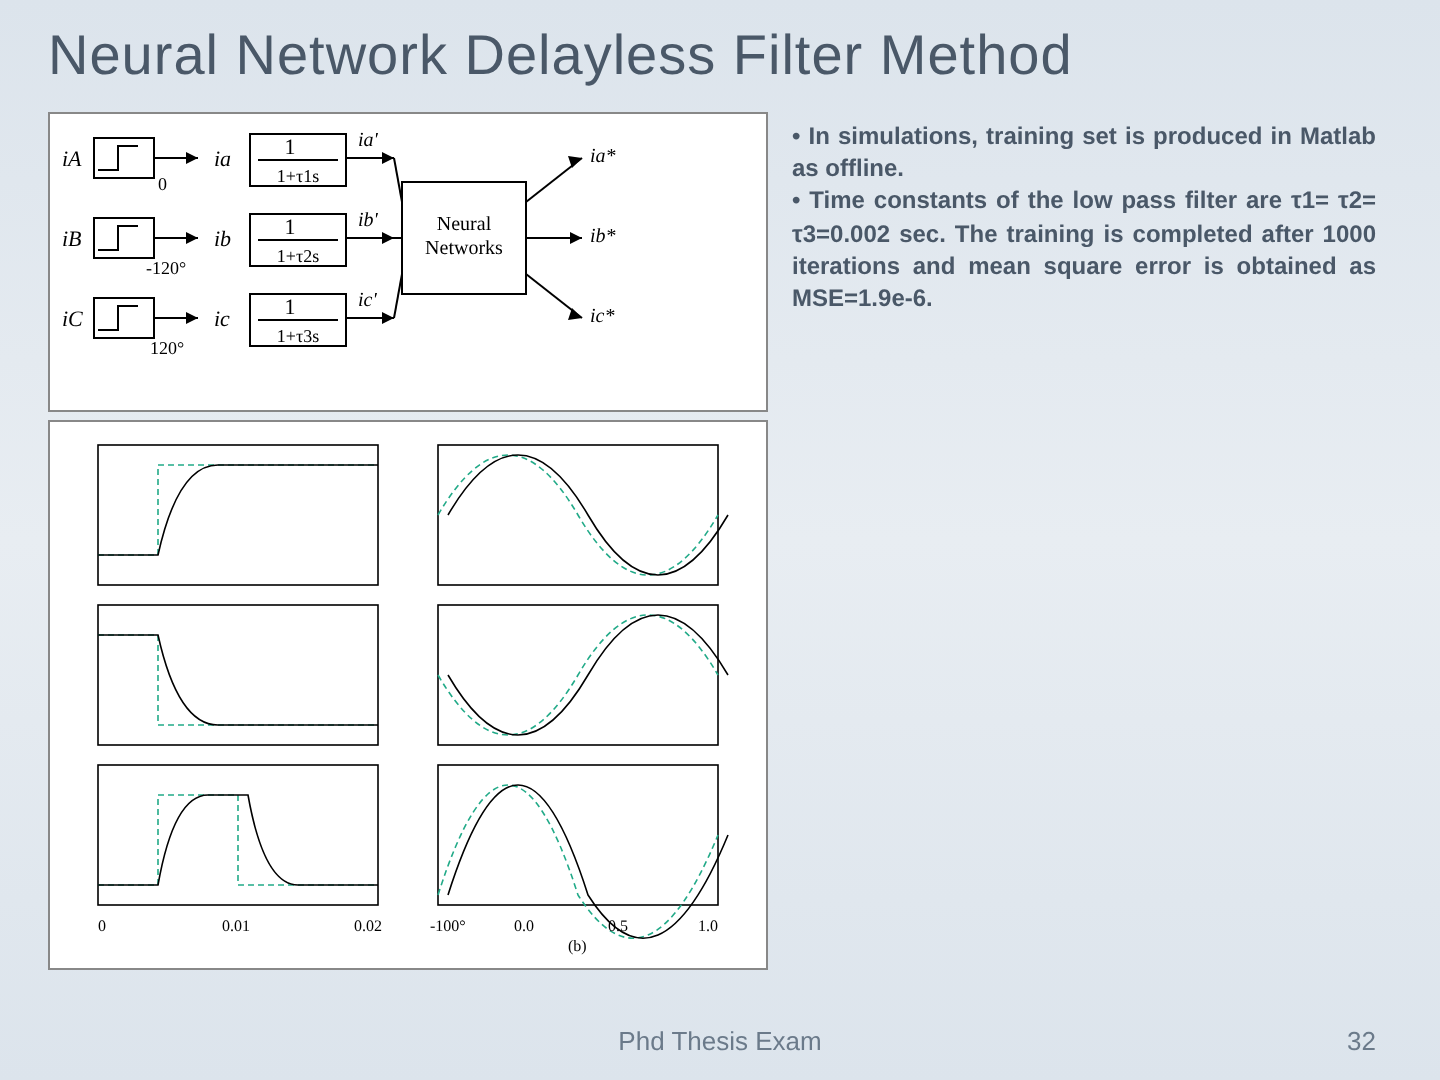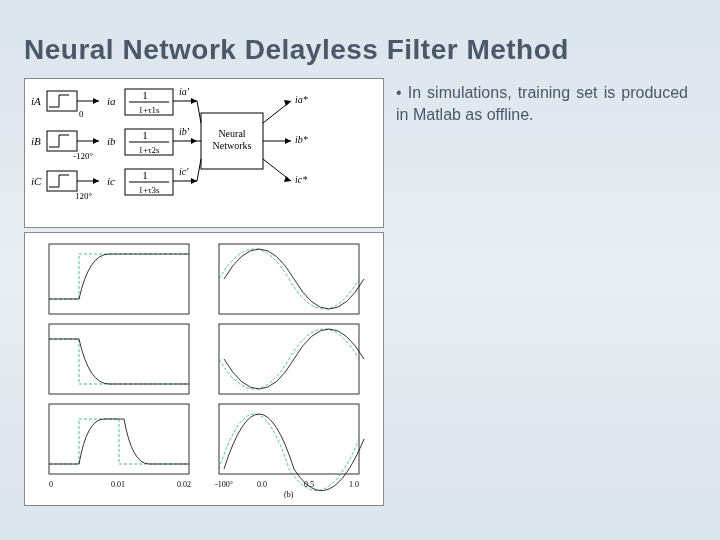--- a/index.html
+++ b/index.html
@@ -15,23 +15,22 @@
     width: 100%;
     height: 100%;
     padding: 12px 24px 0 24px;
     position: relative;
   }
   .title {
     font-size: 28px;
     color: #4a5868;
     text-align: left;
     margin-bottom: 12px;
-    font-weight: bold;
+    font-weight: normal;
     letter-spacing: 0.5px;
-    margin-top: 22px;
   }
   .content {
     display: flex;
     gap: 12px;
     height: 420px;
   }
   .left-col {
     flex: 0 0 360px;
     display: flex;
     flex-direction: column;
@@ -49,24 +48,25 @@
     border: 1px solid #888;
     margin-top: 4px;
     padding: 4px;
   }
   .diagram-bottom svg { width: 100%; height: 100%; }
   .right-col {
     flex: 1;
     padding: 4px 8px 0 0;
   }
   .bullets {
-    font-size: 16px;
+    font-size: 12px;
     color: #4a5868;
     line-height: 1.35;
     text-align: justify;
+    font-weight: bold;
   }
   .footer {
     position: absolute;
     bottom: 12px;
     left: 0;
     width: 100%;
     display: flex;
     justify-content: space-between;
     padding: 0 32px;
     font-size: 13px;
@@ -188,17 +188,22 @@
             <text x="320" y="248" stroke="none" fill="#000">1.0</text>
             <text x="255" y="258" stroke="none" fill="#000">(b)</text>
           </g>
         </svg>
       </div>
     </div>
 
     <div class="right-col">
       <div class="bullets">
         <p>• In simulations, training set is produced in Matlab as offline.</p>
+        <p>• Time constants of the low pass filter are τ1= τ2= τ3=0.002 sec. The training is completed after 1000 iterations and mean square error is obtained as MSE=1.9e-6.</p>
       </div>
     </div>
   </div>
 
+  <div class="footer">
+    <span class="footer-center">Phd Thesis Exam</span>
+    <span class="footer-right">32</span>
+  </div>
 </div>
 
 </body></html>

